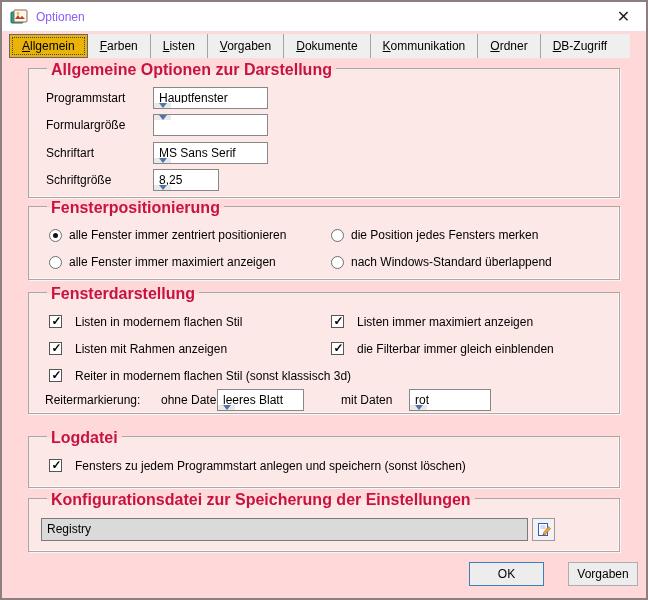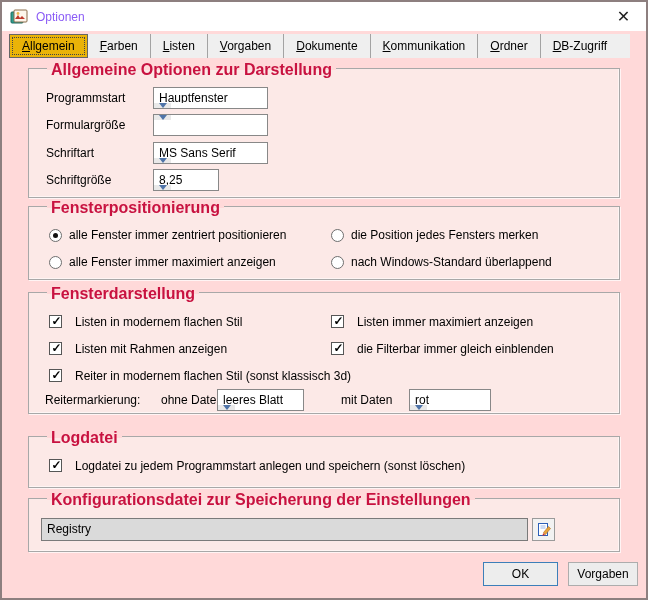--- a/index.html
+++ b/index.html
@@ -57,21 +57,21 @@
   .checkbox.checked::after { content:"✓"; position:absolute; left:0; top:-2px; width:13px; text-align:center;
                              font-size:12px; font-weight:bold; color:#000; }
 
   
   .config-field { position:absolute; left:12px; top:19px; width:487px; height:23px; background:#dadada;
                   border:1px solid #7a7a7a; padding:0 5px; line-height:21px; white-space:nowrap; overflow:hidden; }
   .edit-btn { position:absolute; left:503px; top:19px; width:23px; height:23px; background:#f2f2f2;
               border:1px solid #9a9a9a; display:flex; align-items:center; justify-content:center; }
 
   
-  .footer { position:absolute; right:8px; bottom:12px; display:flex; gap:10px; }
+  .footer { position:absolute; right:8px; bottom:12px; display:flex; gap:24px; }
   .btn { height:24px; background:#ededed; border:1px solid #adadad; text-align:center; line-height:22px; font-size:12px; }
   .btn-ok { width:75px; border-color:#3C7FB9; }
   .btn-cancel { width:70px; }
 </style>
 </head>
 <body>
 
 <div class="window">
 
   <div class="titlebar">
@@ -207,21 +207,21 @@
       <span class="dd-btn">
           <i class="dd-arrow"></i>
         </span>
     </div>
   </div>
 
   <div class="group g4">
     <span class="group-title">Logdatei</span>
     <div class="check-row" style="left:20px; top:22px">
       <span class="checkbox checked"></span>
-      <span>Logdatei zu jedem Programmstart anlegen und speichern (sonst löschen)</span>
+      <span>Fensters zu jedem Programmstart anlegen und speichern (sonst löschen)</span>
     </div>
   </div>
 
   <div class="group g5">
     <span class="group-title">Konfigurationsdatei zur Speicherung der Einstellungen</span>
     <div class="config-field">Registry</div>
     <div class="edit-btn">
       <svg width="16" height="16" viewBox="0 0 16 16">
         <rect x="2.5" y="1.5" width="9" height="12" fill="#ffffff" stroke="#2d5fb8"></rect>
         <line x1="4.5" y1="4" x2="9.5" y2="4" stroke="#9db7e8" stroke-width="1"></line>

